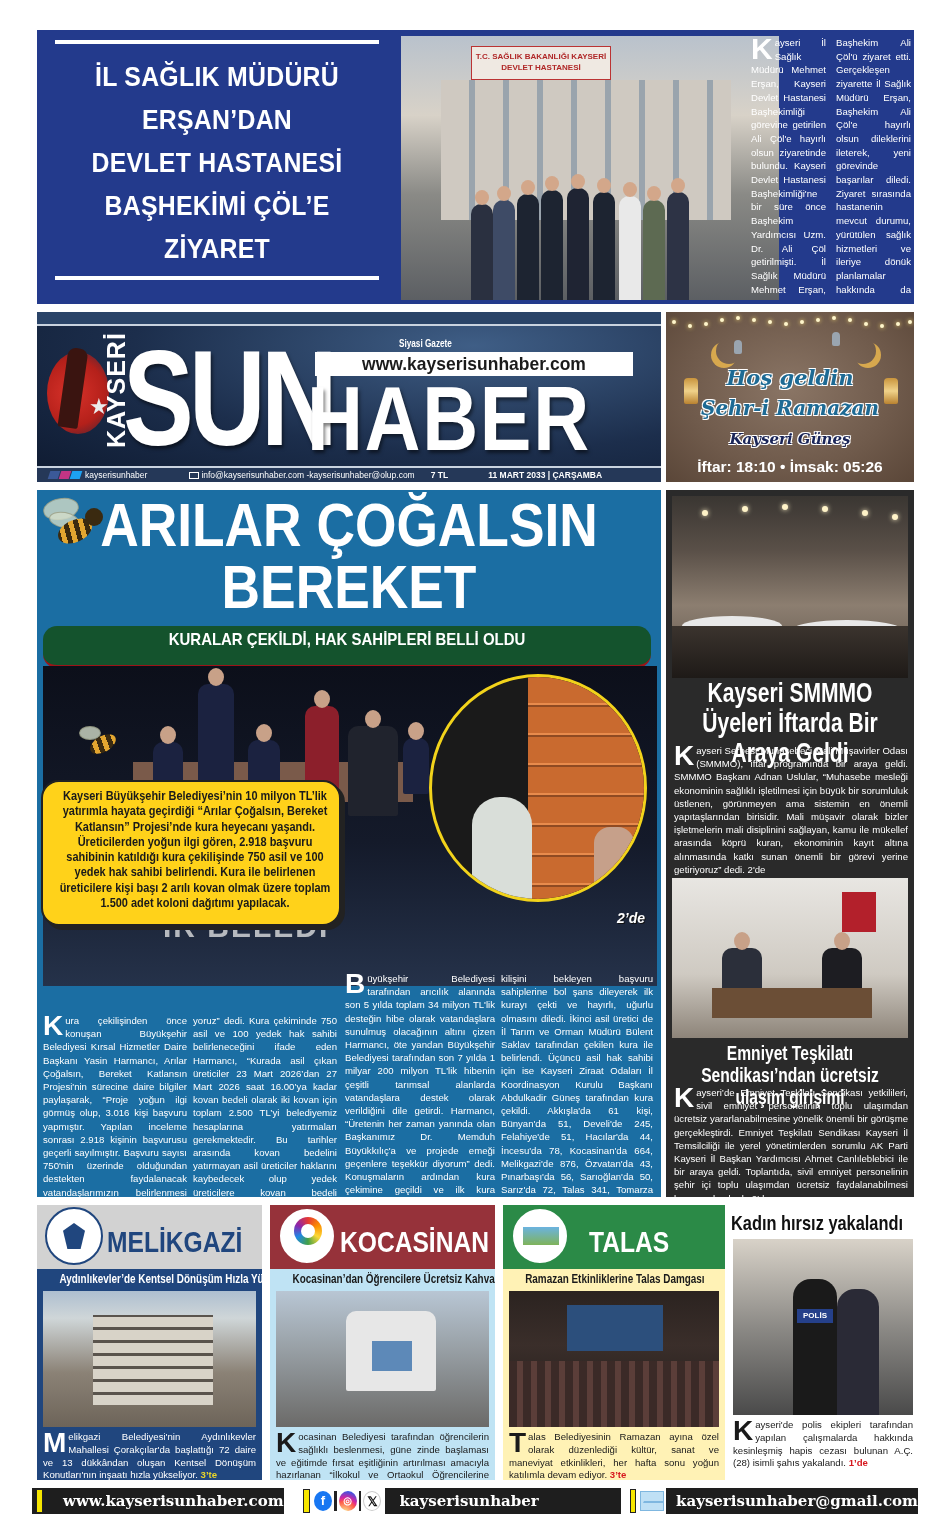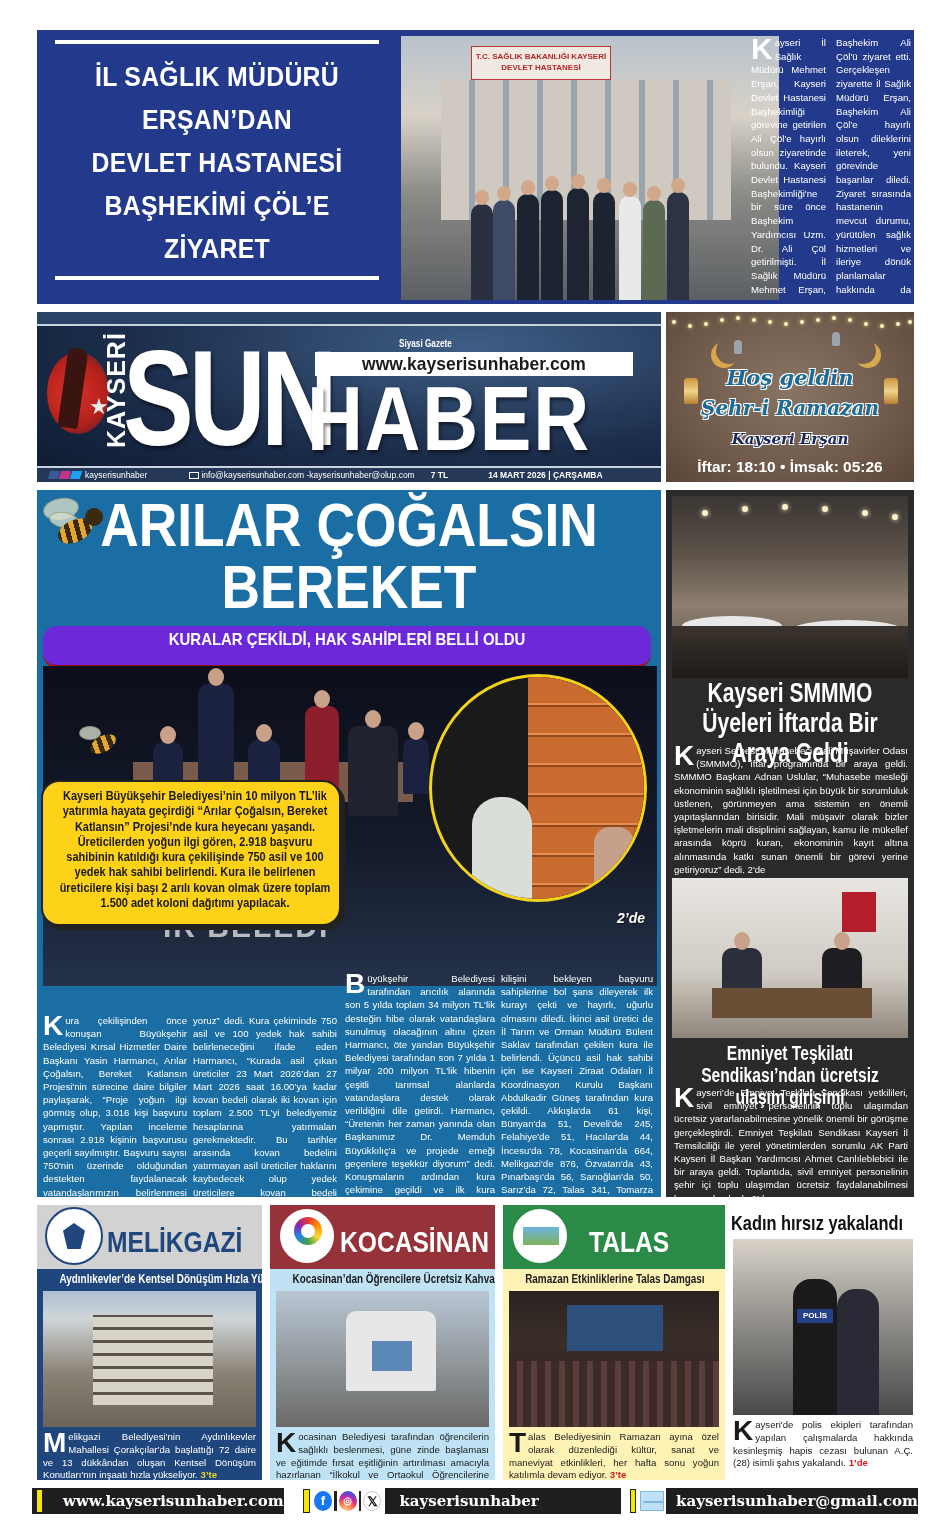--- a/index.html
+++ b/index.html
@@ -51,21 +51,21 @@
   .rm-line2 { position:absolute; left:0; top: 84px; width:248px; text-align:center; font-family: "DejaVu Serif", serif; font-style: italic; font-weight:700; color:#1d6a94; font-size: 20px; line-height: 24px; text-shadow: -1px -1px 0 #fff, 1px -1px 0 #fff, -1px 1px 0 #fff, 1px 1px 0 #fff; }
   .rm-line3 { position:absolute; left:0; top: 118px; width:248px; text-align:center; font-family: "DejaVu Serif", serif; font-style: italic; font-weight:700; color:#1a2558; font-size: 15px; line-height: 18px; text-shadow: -1px -1px 0 #fff, 1px -1px 0 #fff, -1px 1px 0 #fff, 1px 1px 0 #fff; }
   .rm-times { position:absolute; left:0; top: 146px; width:248px; text-align:center; color:#fff; font-weight:700; font-size: 15.5px; line-height: 18px; }
 
   
   .main { left: 37px; top: 490px; width: 624px; height: 707px; background: #1b6ea3; overflow: hidden; }
   .main-headline { position:absolute; left: 0; top: 4px; width: 624px; text-align:center; color:#fff; font-weight:700; font-size: 62px; line-height: 62px; letter-spacing: 0px; transform: scaleX(0.86); transform-origin: center top; }
   .bee { position:absolute; }
   .bee .body { position:absolute; border-radius: 50%; background: repeating-linear-gradient(100deg,#3a2a10 0 5px,#e3a630 5px 10px); }
   .bee .wing { position:absolute; border-radius: 50%; background: rgba(210,220,200,0.8); border:1px solid rgba(120,120,90,0.5); }
-  .red-banner { position:absolute; left: 6px; top: 136px; width: 608px; height: 42px; background: #6d28d9; border-radius: 14px; border-bottom: 3px solid #9c1418; }
+  .red-banner { position:absolute; left: 6px; top: 136px; width: 608px; height: 42px; background: #14532d; border-radius: 14px; border-bottom: 3px solid #9c1418; }
   .red-banner-text { position:absolute; left:0; top:0; width:608px; text-align:center; color:#fff; font-weight:700; font-size: 17px; line-height: 28px; transform: scaleX(0.88); }
   .main-photo { position:absolute; left: 6px; top: 176px; width: 614px; height: 320px; background: linear-gradient(180deg,#0c0f1a 0%,#141a2a 55%,#25324a 100%); overflow:hidden; }
   .stage-table { position:absolute; left: 90px; top: 96px; width: 280px; height: 40px; background:#7a5a4a; }
   .stage-person { position:absolute; background:#1b2240; border-radius: 10px 10px 2px 2px; }
   .stage-person::before { content:""; position:absolute; left:50%; top:-16px; width:16px; height:18px; margin-left:-8px; border-radius:50%; background:#c8a188; }
   .stage-text { position:absolute; left: 120px; top: 244px; color:#e9e9e9; font-weight:700; font-size: 30px; letter-spacing: 2px; opacity: 0.75; }
   .circle-photo { position:absolute; left: 386px; top: 8px; width: 218px; height: 228px; border-radius: 50%; border: 3px solid #f2d31b; overflow:hidden; background: #1a1a1a; }
   .hives { position:absolute; left: 96px; top: 0; width: 130px; height: 228px; background: repeating-linear-gradient(180deg,#c96a2f 0 26px,#e88b4c 26px 28px,#8f4a22 28px 30px); }
   .beekeeper { position:absolute; left: 40px; top: 120px; width: 60px; height: 110px; background:#d9ded9; border-radius: 28px 28px 4px 4px; }
   .deck { position:absolute; left: 4px; top: 290px; width: 300px; height: 146px; background: #ffd21a; border-radius: 18px; border: 2px solid #222; box-shadow: 4px 4px 0 #222; padding: 7px 10px 0 12px; }
@@ -170,21 +170,21 @@
   <div class="mast-bottom">
     <span class="mast-social">
       <span style="background:#3b5998"></span>
       <span style="background:#c13584"></span>
       <span style="background:#1da1f2"></span>
     </span>
     <span class="item" style="margin-right:42px">kayserisunhaber</span>
     <span class="env-icon"></span>
     <span class="item" style="margin-right:16px">info@kayserisunhaber.com -kayserisunhaber@olup.com</span>
     <span class="item" style="font-weight:700;margin-right:40px">7  TL</span>
-    <span class="item" style="font-weight:700">14 MART 2026 | ÇARŞAMBA</span>
+    <span class="item" style="font-weight:700">11 MART 2033 | ÇARŞAMBA</span>
   </div>
 </div>
 
 <div class="abs ramazan">
   <div class="lights">
     <div class="bulb" style="left:6px;top:4px"></div>
       <div class="bulb" style="left:22px;top:8px"></div>
     <div class="bulb" style="left:38px;top:6px"></div>
       <div class="bulb" style="left:54px;top:2px"></div>
     <div class="bulb" style="left:70px;top:0px"></div>
@@ -201,21 +201,21 @@
       <div class="bulb" style="left:242px;top:4px"></div>
   </div>
   <div class="crescent" style="left:50px;top:26px"></div>
   <div class="crescent" style="left:184px;top:26px;box-shadow:5px 4px 0 0 #d7a84e"></div>
   <div class="lantern" style="left:18px;top:66px"></div>
   <div class="lantern" style="left:218px;top:66px"></div>
   <div class="lantern" style="left:68px;top:28px;width:8px;height:14px;background:#9aa5b0"></div>
   <div class="lantern" style="left:166px;top:20px;width:8px;height:14px;background:#9aa5b0"></div>
   <div class="rm-line1">Hoş geldin</div>
   <div class="rm-line2">Şehr-i Ramazan</div>
-  <div class="rm-line3">Kayseri Erşan</div>
+  <div class="rm-line3">Kayseri Güneş</div>
   <div class="rm-times">İftar: 18:10 • İmsak: 05:26</div>
 </div>
 
 <div class="abs main">
   <div class="main-headline">
     <div>ARILAR ÇOĞALSIN</div>
     <div>BEREKET KATLANSIN</div>
   </div>
   <div class="bee" style="left:4px;top:6px;width:70px;height:60px">
     <div class="wing" style="left:2px;top:2px;width:36px;height:22px;transform:rotate(-10deg)"></div>

